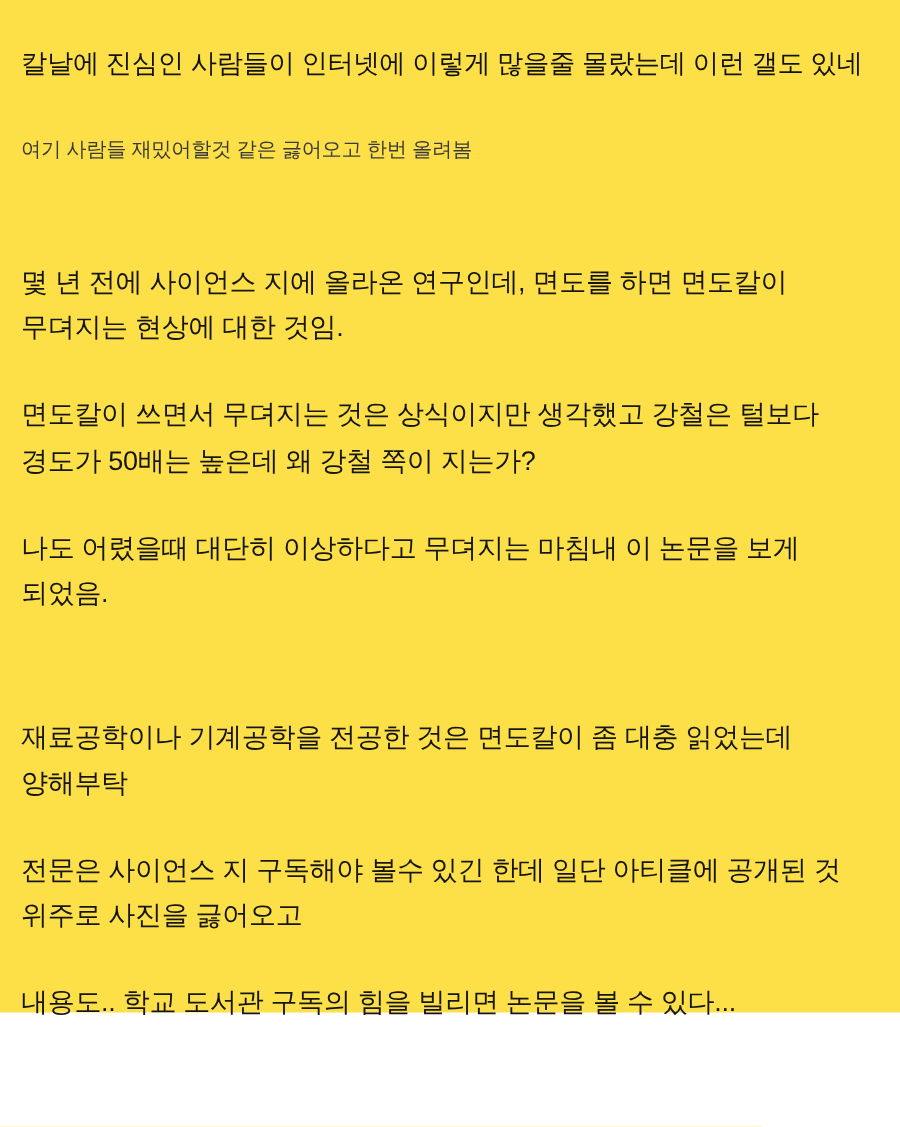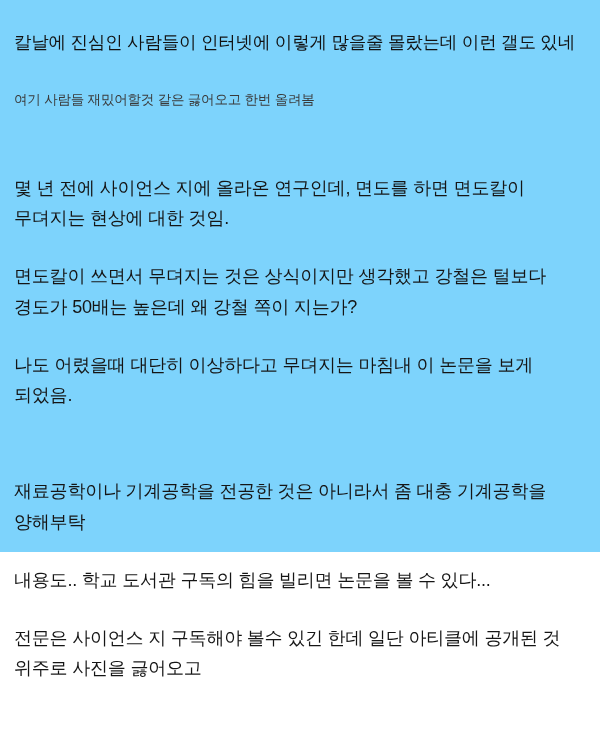--- a/index.html
+++ b/index.html
@@ -9,24 +9,24 @@
   }
   body {
     width: 600px;
     height: 751px;
     font-family: "Liberation Sans", sans-serif;
     color: #1a1a1a;
     overflow: hidden;
   }
   .page {
     width: 600px;
-    height: 552px;
+    height: 675px;
     box-sizing: border-box;
     padding: 28px 14px 0 14px;
-    background: #7dd3fc;
+    background: #fde047;
     position: relative;
   }
   .title {
     font-size: 17.5px;
     line-height: 1.62;
     font-weight: 400;
     color: #111111;
     letter-spacing: -0.2px;
     margin: 0 0 0 0;
     word-break: keep-all;
@@ -67,18 +67,18 @@
 
   <div class="gap-lg"></div>
 
   <div>
     <p class="body-p">몇 년 전에 사이언스 지에 올라온 연구인데, 면도를 하면 면도칼이 무뎌지는 현상에 대한 것임.</p>
     <p class="body-p">면도칼이 쓰면서 무뎌지는 것은 상식이지만 생각했고 강철은 털보다 경도가 50배는 높은데 왜 강철 쪽이 지는가?</p>
     <p class="body-p">나도 어렸을때 대단히 이상하다고 무뎌지는 마침내 이 논문을 보게 되었음.</p>
   </div>
 
   <div class="block-two">
-    <p class="body-p">재료공학이나 기계공학을 전공한 것은 아니라서 좀 대충 기계공학을 양해부탁</p>
+    <p class="body-p">재료공학이나 기계공학을 전공한 것은 면도칼이 좀 대충 읽었는데 양해부탁</p>
+    <p class="body-p">전문은 사이언스 지 구독해야 볼수 있긴 한데 일단 아티클에 공개된 것 위주로 사진을 긇어오고</p>
     <p class="body-p">내용도.. 학교 도서관 구독의 힘을 빌리면 논문을 볼 수 있다...</p>
-    <p class="body-p">전문은 사이언스 지 구독해야 볼수 있긴 한데 일단 아티클에 공개된 것 위주로 사진을 긇어오고</p>
   </div>
 
 </div>
 
 </body></html>

